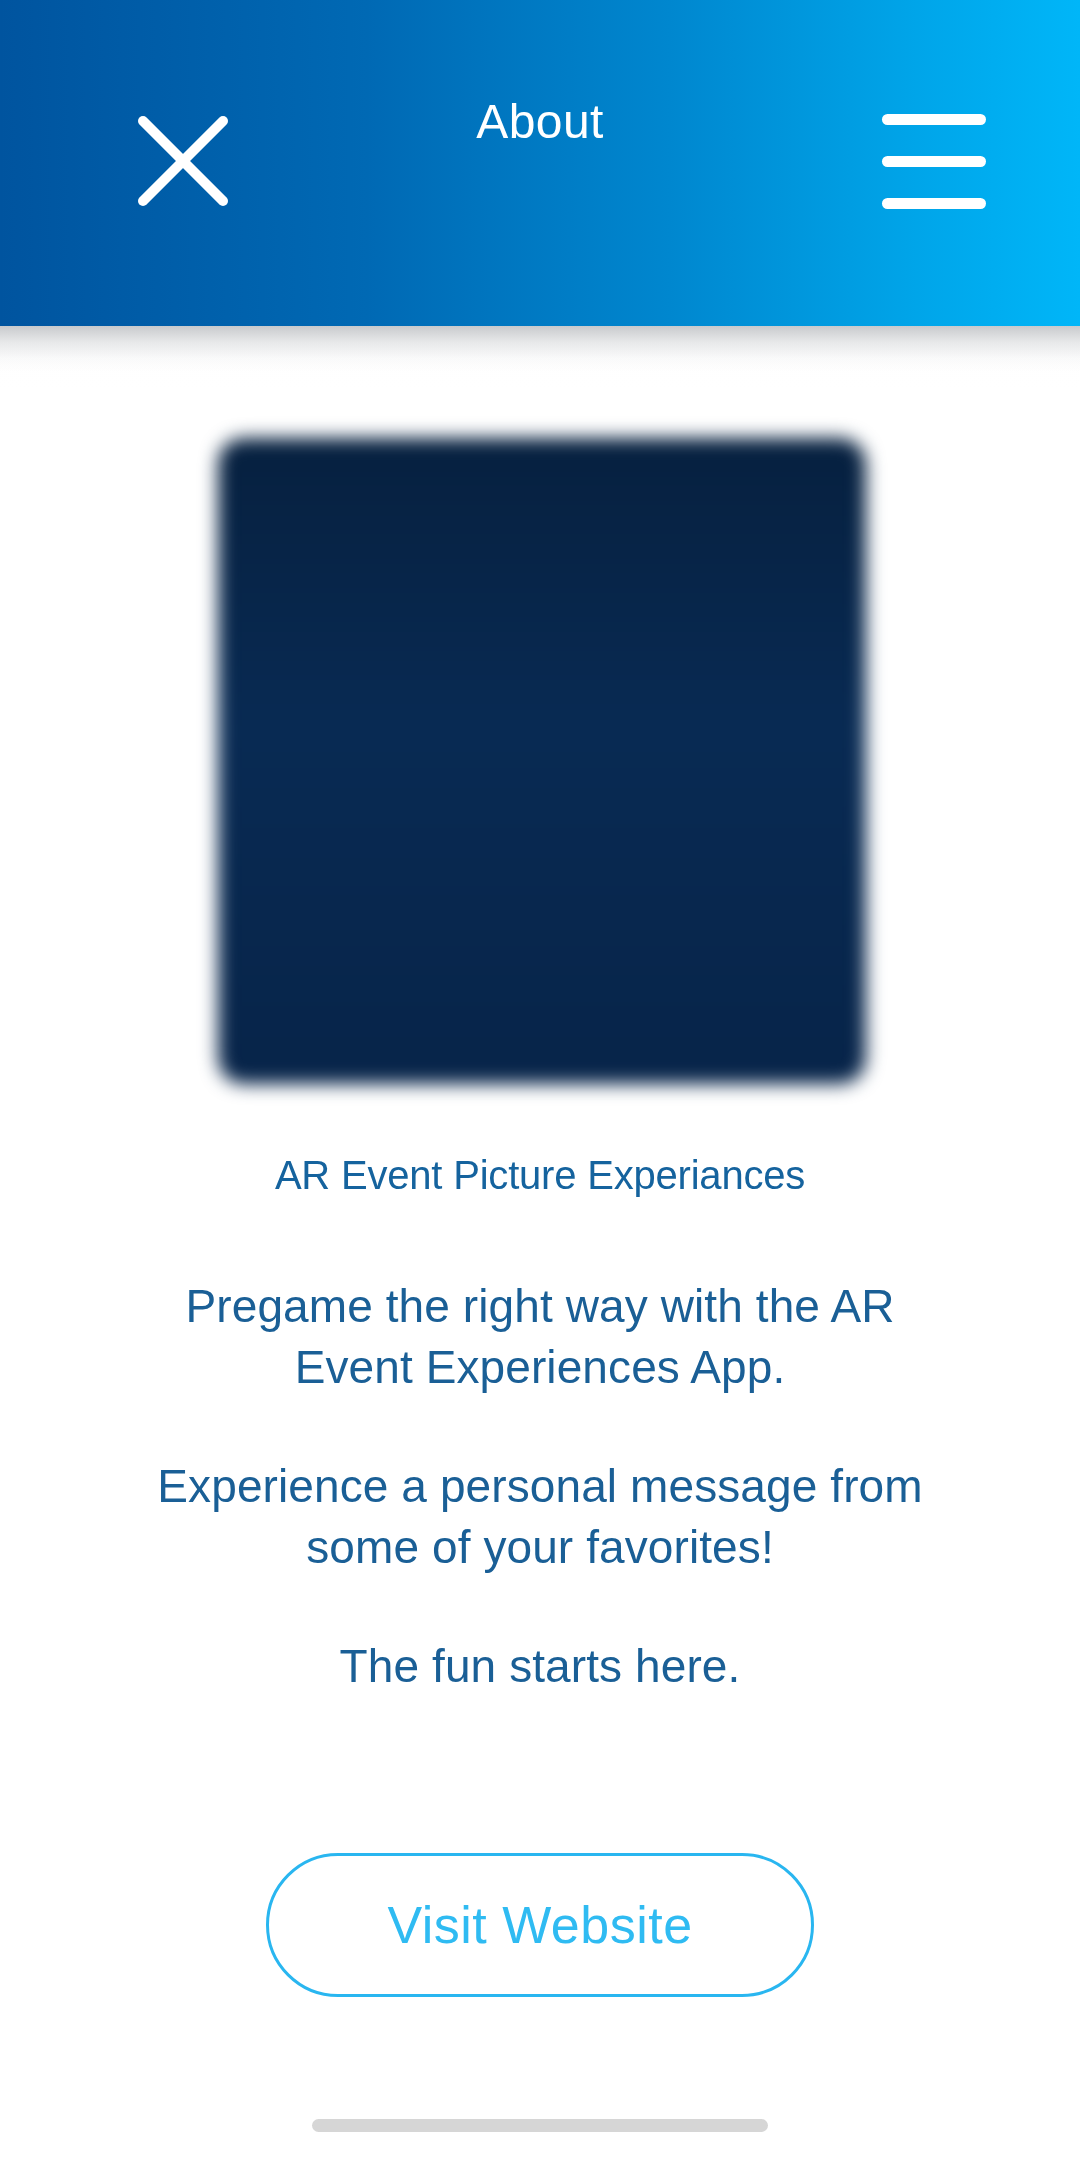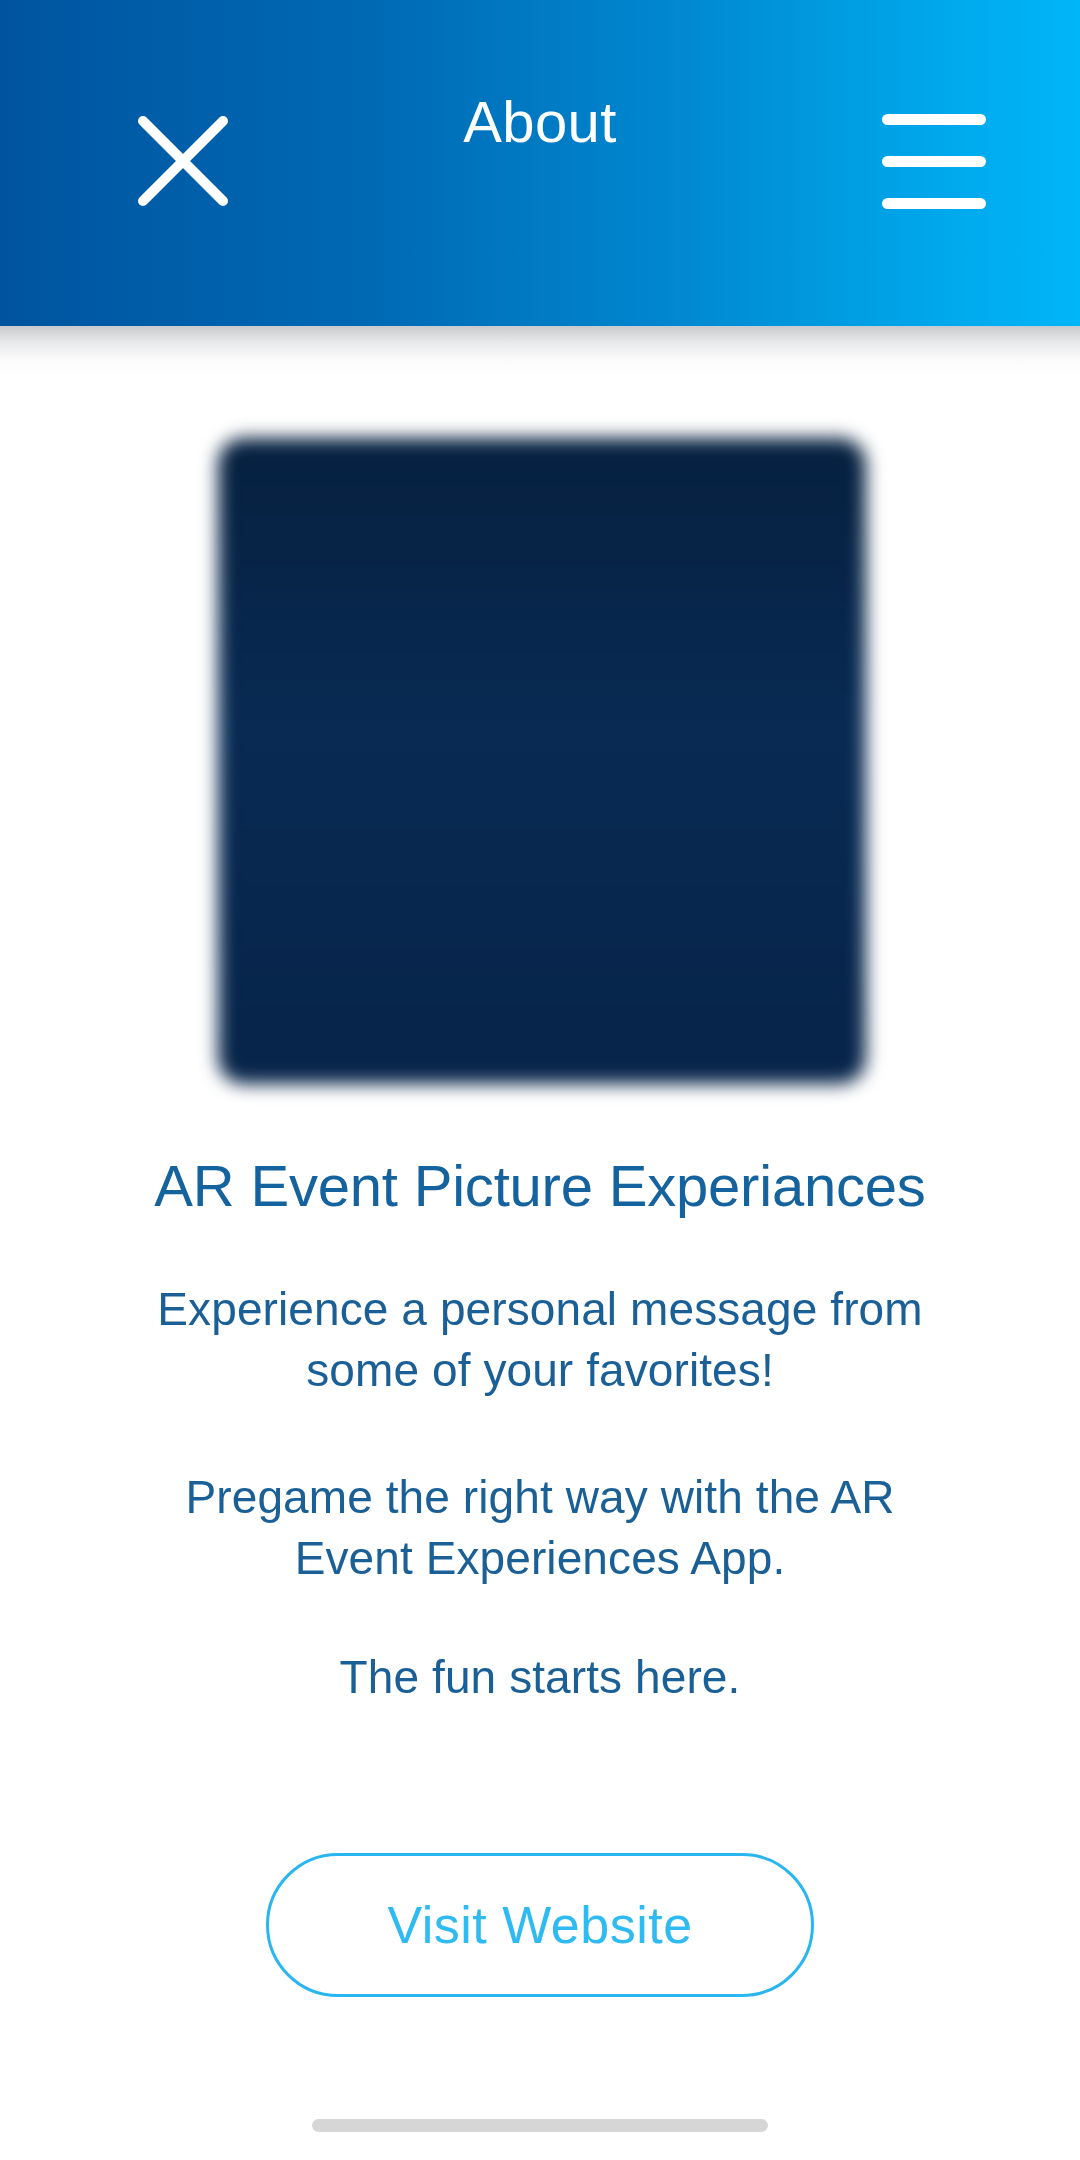--- a/index.html
+++ b/index.html
@@ -59,21 +59,21 @@
   #close-button svg { display: block; }
 
   
   #header-title {
     position: absolute;
     left: 0;
     top: 88px;
     width: 1080px;
     text-align: center;
     color: #ffffff;
-    font-size: 58px;
+    font-size: 48px;
     font-weight: 400;
     letter-spacing: 0.4px;
     line-height: 68px;
     font-family: "Liberation Sans", sans-serif;
   }
 
   
   #menu-button {
     position: absolute;
     right: 88px;
@@ -117,24 +117,24 @@
   
   #content {
     position: absolute;
     left: 0;
     top: 1140px;
     width: 1080px;
     text-align: center;
   }
 
   #about-heading {
-    margin: 11px;
+    margin: 0;
     padding: 0 40px;
     color: #15639e;
-    font-size: 58px;
+    font-size: 40px;
     font-weight: 400;
     line-height: 70px;
     letter-spacing: -0.2px;
   }
 
   .about-paragraph {
     margin: 0;
     color: #1a5f96;
     font-size: 46px;
     font-weight: 400;
@@ -206,22 +206,22 @@
 
   </div>
   <div id="header-shadow"></div>
 
   <div id="hero-image-wrap">
     <div id="hero-image"></div>
   </div>
 
   <div id="content">
     <h1 id="about-heading">AR Event Picture Experiances</h1>
+    <p id="para-1" class="about-paragraph">Pregame the right way with the AR Event Experiences App.</p>
     <p id="para-2" class="about-paragraph">Experience a personal message from some of your favorites!</p>
-    <p id="para-1" class="about-paragraph">Pregame the right way with the AR Event Experiences App.</p>
     <p id="para-3" class="about-paragraph">The fun starts here.</p>
   </div>
 
   <div id="visit-website-button">
     <span id="visit-website-label">Visit Website</span>
   </div>
 
   <div id="home-indicator"></div>
 
 </div>

